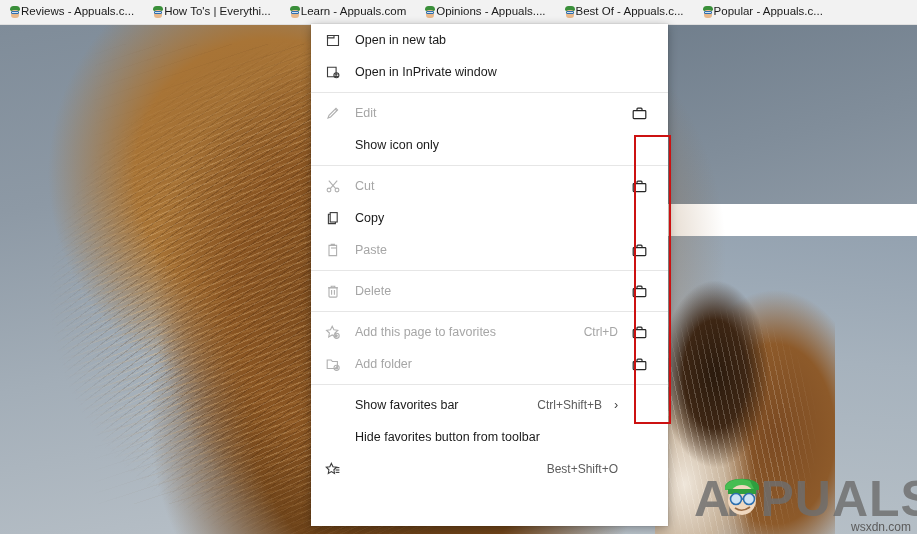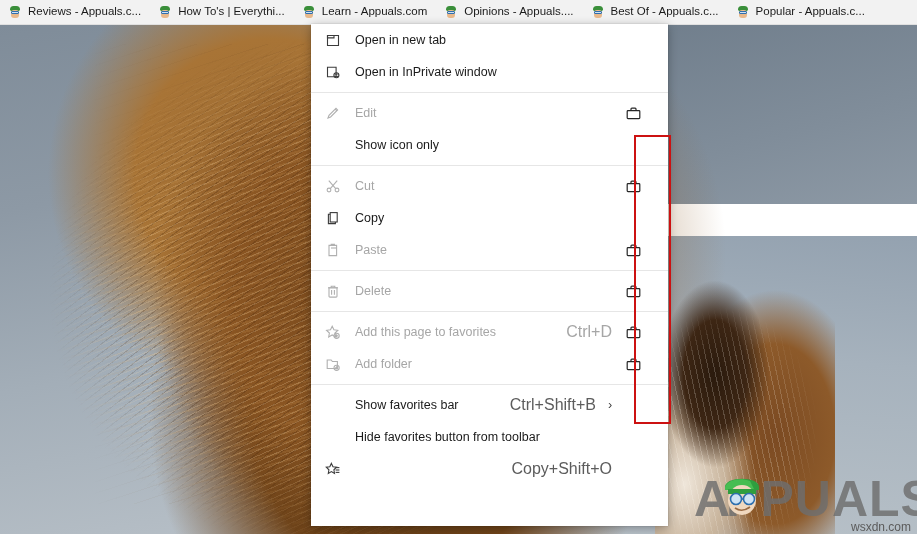--- a/index.html
+++ b/index.html
@@ -79,46 +79,46 @@
             mask-image:radial-gradient(ellipse 110px 150px at 70px 180px,#000 0%,#000 55%,rgba(0,0,0,0) 85%);
   }
 
   
   #favbar{
     position:absolute;left:0;top:0;width:917px;height:24px;
     background:#f2f2f2;border-bottom:1px solid #e0e0e0;
     display:flex;align-items:center;z-index:30;
   }
   .fav{
-    display:flex;align-items:center;gap:7px;height:22px;
+    display:flex;align-items:center;height:22px;
     padding:0 9px;white-space:nowrap;cursor:default;
   }
   .fav-label{font-size:11.5px;color:#1a1a1a;line-height:1;}
   .favicon{width:12px;height:12px;flex:none;position:relative;}
   .favicon .hair{position:absolute;left:1px;top:0;width:10px;height:5px;
     background:#3a8f3a;border-radius:5px 5px 2px 2px;}
   .favicon .face{position:absolute;left:2px;top:4px;width:8px;height:8px;
     background:#e8b98c;border-radius:3px;}
   .favicon .specs{position:absolute;left:2px;top:5px;width:8px;height:3px;
     border:1px solid #2f6fae;border-radius:1px;box-sizing:border-box;background:#cfe2f2;}
 
   
   #menu{
     position:absolute;left:311px;top:24px;width:357px;height:502px;
     background:#ffffff;z-index:40;
     box-shadow:0 2px 9px rgba(0,0,0,.30), 0 0 1px rgba(0,0,0,.25);
     font-size:12.5px;color:#1a1a1a;
   }
   .mi{
     position:relative;height:32px;display:flex;align-items:center;
-    padding:0 20px 0 0;cursor:default;
+    padding:0 14px 0 0;cursor:default;
   }
   .mi .ic{width:44px;flex:none;display:flex;align-items:center;justify-content:center;}
   .mi .lbl{flex:1;line-height:1;}
-  .mi .acc{color:#5c5c5c;font-size:16px;margin-left:auto;padding-right:6px;line-height:1;}
+  .mi .acc{color:#5c5c5c;font-size:12px;margin-left:auto;padding-right:6px;line-height:1;}
   .mi .chev{width:16px;display:flex;align-items:center;justify-content:center;color:#3b3b3b;}
   .mi .wrk{width:30px;flex:none;display:flex;align-items:center;justify-content:center;}
   .mi.disabled .lbl,.mi.disabled .acc{color:#a6a6a6;}
   .sep{height:1px;background:#e6e6e6;margin:4px 0;}
   svg{display:block;}
   .gl{stroke:#3b3b3b;fill:none;stroke-width:1.1;}
   .gl-dim{stroke:#b0b0b0;fill:none;stroke-width:1.1;}
   .bc{stroke:#262626;fill:none;stroke-width:1.2;}
 
   
@@ -391,21 +391,21 @@
     </div>
     <div class="mi">
       <span class="ic">
         <svg width="16" height="16" viewBox="0 0 16 16">
           <path class="gl" d="M6.4 2.4 L8.0 5.8 L11.5 6.2 L8.9 8.8 L9.5 12.4 L6.4 10.6 L3.3 12.4 L3.9 8.8 L1.3 6.2 L4.8 5.8 Z"></path>
           <line class="gl" x1="10.6" y1="6.6" x2="14.4" y2="6.6"></line>
           <line class="gl" x1="10.6" y1="9.0" x2="14.4" y2="9.0"></line>
           <line class="gl" x1="10.6" y1="11.4" x2="14.4" y2="11.4"></line>
         </svg>
       </span>
-       <span class="acc">Copy+Shift+O</span>
+       <span class="acc">Best+Shift+O</span>
 
        <span class="wrk"></span>
     </div>
   </div>
 
 <div id="redbox" style="border-color: rgb(204, 17, 17);"></div>
 
 <div id="appuals">
   <span class="wm-a">A</span>
   <span class="wm-rest">PPUALS</span>

